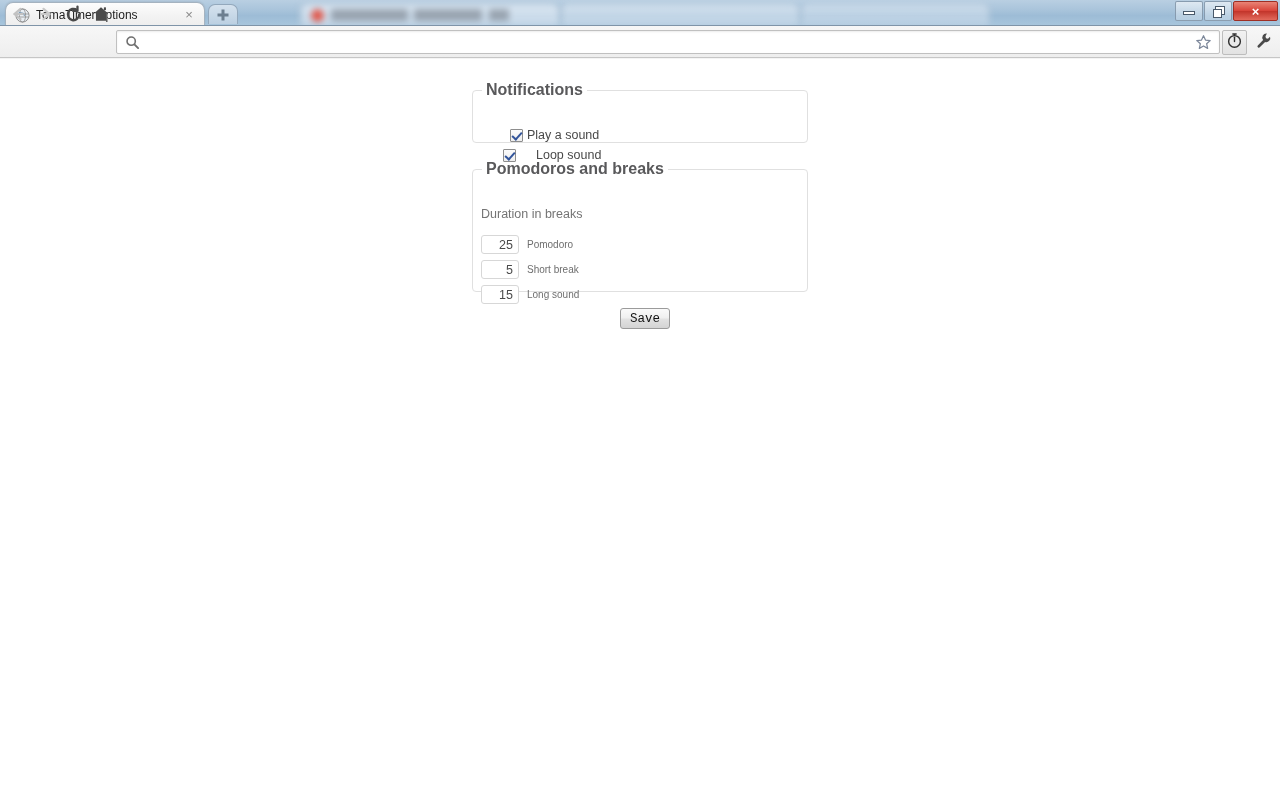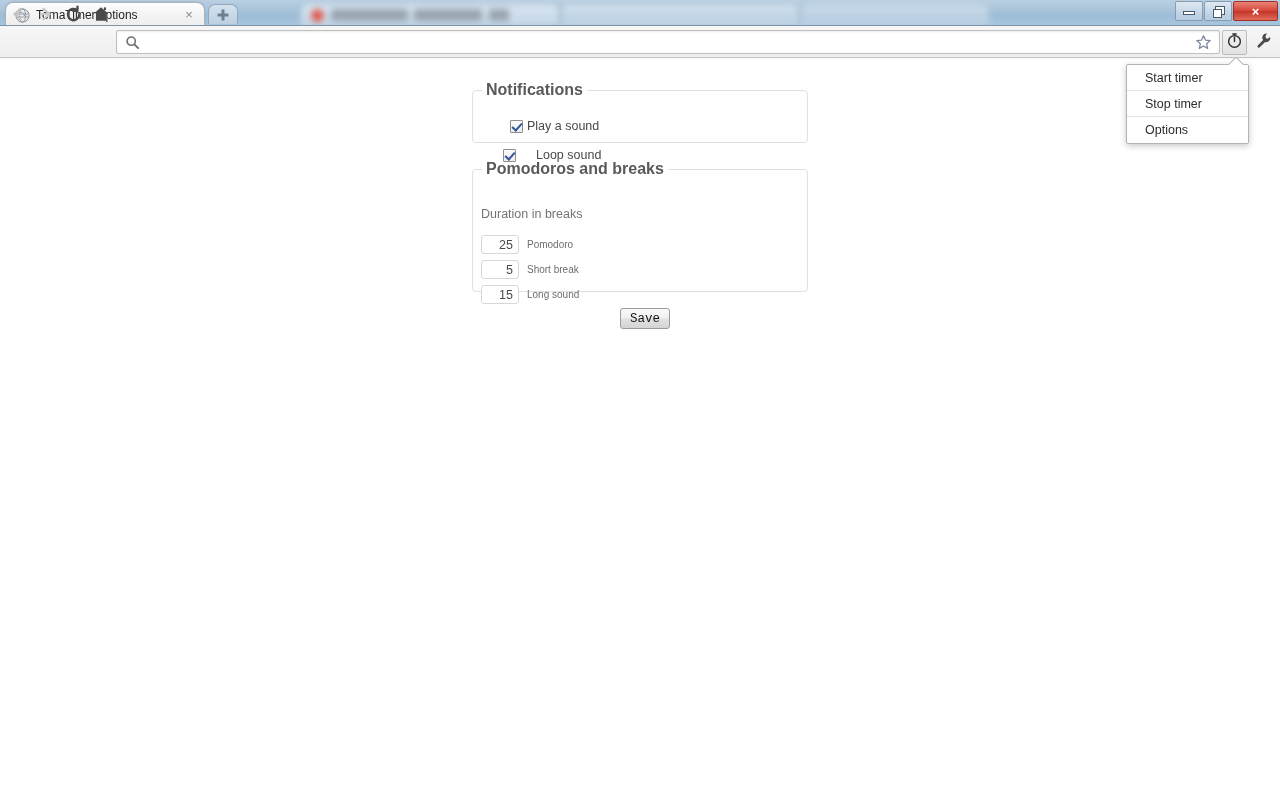--- a/index.html
+++ b/index.html
@@ -205,21 +205,21 @@
     margin-left: 9px; padding: 0 4px;
     font-size: 16px; font-weight: bold; color: #59595b;
   }
   #group-notifications { left: 472px; top: 22px; width: 336px; height: 62px; }
   #group-pomodoros    { left: 472px; top: 101px; width: 336px; height: 132px; }
 
   .chk-row {
     position: absolute; display: flex; align-items: center;
     font-size: 12.5px; color: #494949;
   }
-  #row-play { left: 13px; top: 20px; padding-left: 24px; }
+  #row-play { left: 13px; top: 29px; padding-left: 24px; }
   #row-loop { left: 30px; top: 49px; gap: 16px; }
 
   .chk {
     width: 13px; height: 13px; margin-right: 4px;
     border: 1px solid #8d8d8d; border-radius: 1px;
     background: linear-gradient(to bottom, #fbfbfb, #eeeeee);
     position: relative; flex: none;
   }
   .chk.checked::after {
     content: ""; position: absolute;
@@ -373,26 +373,20 @@
   </div>
 
   <div class="wrench-btn">
     <span>
       <svg width="17" height="17" viewBox="0 0 18 18">
         <path d="M12.6 1.6a4.3 4.3 0 0 0-4 6.9L3.2 13.9a1.5 1.5 0 1 0 2.1 2.1l5.4-5.4a4.3 4.3 0 0 0 5.2-5.7l-2.2 2.2-2.1-.5-.5-2.1z" fill="#4a4a4a"></path>
       </svg>
     </span>
   </div>
 
-  <div class="ext-popup">
-    <div class="ext-popup-arrow"></div>
-    <div class="menu-item">Start timer</div>
-    <div class="menu-item">Stop timer</div>
-    <div class="menu-item">Options</div>
-  </div>
 
   <div class="page">
 
     <fieldset class="group" id="group-notifications">
       <legend>Notifications</legend>
 
       <label class="chk-row" id="row-play">
         <span class="chk checked"></span>
         <span>Play a sound</span>
       </label>

